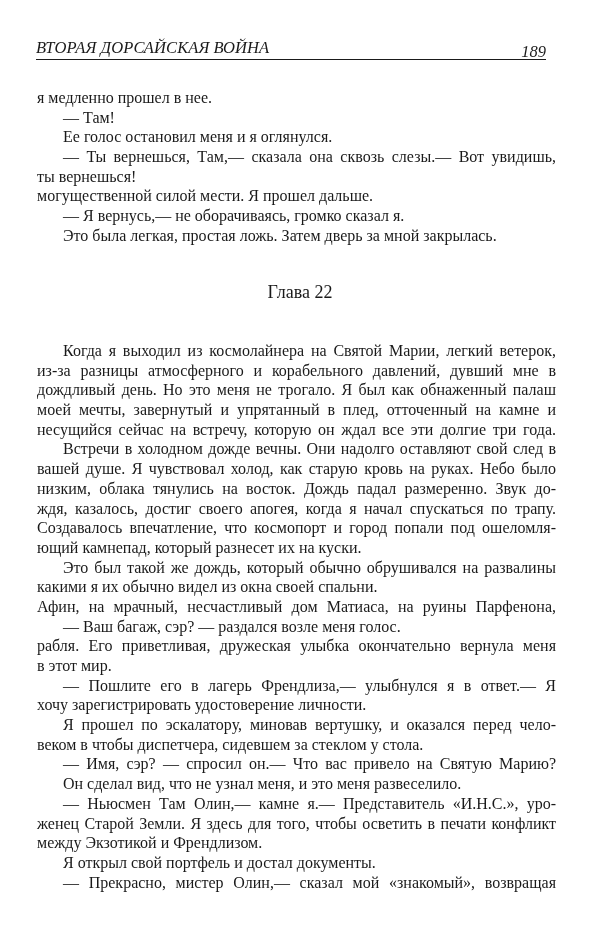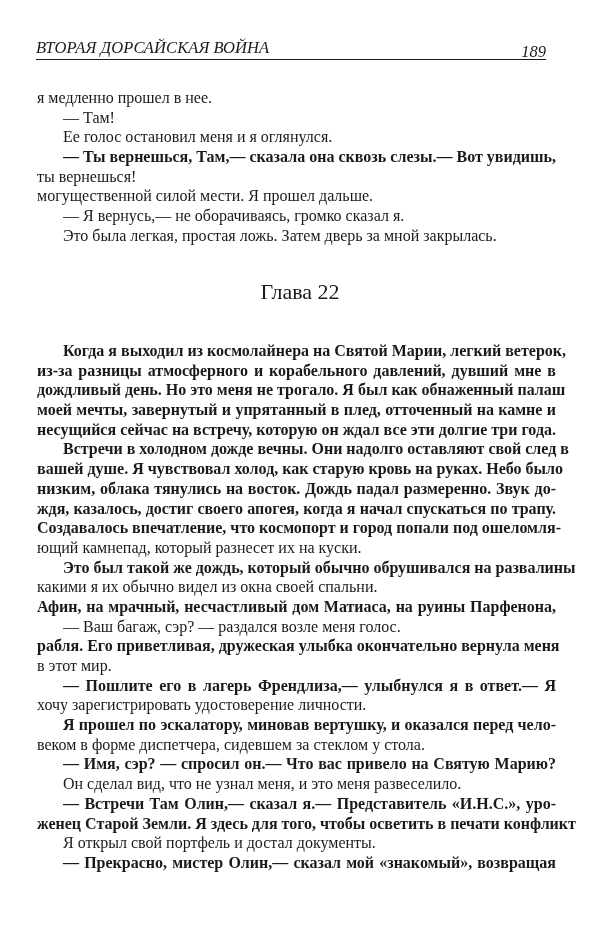--- a/index.html
+++ b/index.html
@@ -12,25 +12,25 @@
     .page { position: absolute; left: 0; top: 0; width: 564px; height: 928px; }
     .running-head {
       position: absolute; left: 36px; top: 38px; width: 510px; height: 21px;
       border-bottom: 1.5px solid #1a1a1a;
       font-style: italic; font-size: 16.5px; line-height: 20px;
     }
     .running-head .title { position: absolute; left: 0; top: 0; letter-spacing: 0.1px; }
     .running-head .pageno { position: absolute; right: 0; top: 4px; }
     .block { position: absolute; left: 37px; width: 519px; font-size: 16px; line-height: 19.7px; }
     .line { white-space: nowrap; height: 19.7px; }
-    .line.just { text-align: justify; text-align-last: justify; font-weight: bold; }
+    .line.just { text-align: justify; text-align-last: justify; }
     .line.ind { padding-left: 26px; }
     .chapter {
       position: absolute; left: 0; width: 600px; top: 281px;
-      text-align: center; font-size: 22px; line-height: 22px;
+      text-align: center; font-size: 18px; line-height: 22px;
     }
   </style>
 </head>
 <body>
 
 <div class="page">
 
   <div class="running-head">
     <span class="title">ВТОРАЯ ДОРСАЙСКАЯ ВОЙНА</span>
     <span class="pageno">189</span>
@@ -63,22 +63,23 @@
       <div class="line">ющий камнепад, который разнесет их на куски.</div>
       <div class="line ind just">Это был такой же дождь, который обычно обрушивался на развалины</div>
       <div class="line">какими я их обычно видел из окна своей спальни.</div>
       <div class="line just">Афин, на мрачный, несчастливый дом Матиаса, на руины Парфенона,</div>
       <div class="line ind">— Ваш багаж, сэр? — раздался возле меня голос.</div>
       <div class="line just">рабля. Его приветливая, дружеская улыбка окончательно вернула меня</div>
       <div class="line">в этот мир.</div>
       <div class="line ind just">— Пошлите его в лагерь Френдлиза,— улыбнулся я в ответ.— Я</div>
       <div class="line">хочу зарегистрировать удостоверение личности.</div>
       <div class="line ind just">Я прошел по эскалатору, миновав вертушку, и оказался перед чело-</div>
-      <div class="line">веком в форме диспетчера, сидевшем за стеклом у стола.</div>
+      <div class="line">веком в чтобы диспетчера, сидевшем за стеклом у стола.</div>
       <div class="line ind just">— Имя, сэр? — спросил он.— Что вас привело на Святую Марию?</div>
       <div class="line ind">Он сделал вид, что не узнал меня, и это меня развеселило.</div>
-      <div class="line ind just">— Встречи Там Олин,— сказал я.— Представитель «И.Н.С.», уро-</div>
+      <div class="line ind just">— Ньюсмен Там Олин,— камне я.— Представитель «И.Н.С.», уро-</div>
       <div class="line just">женец Старой Земли. Я здесь для того, чтобы осветить в печати конфликт</div>
+      <div class="line">между Экзотикой и Френдлизом.</div>
       <div class="line ind">Я открыл свой портфель и достал документы.</div>
       <div class="line ind just">— Прекрасно, мистер Олин,— сказал мой «знакомый», возвращая</div>
     </div>
 
 </div>
 
 </body></html>

